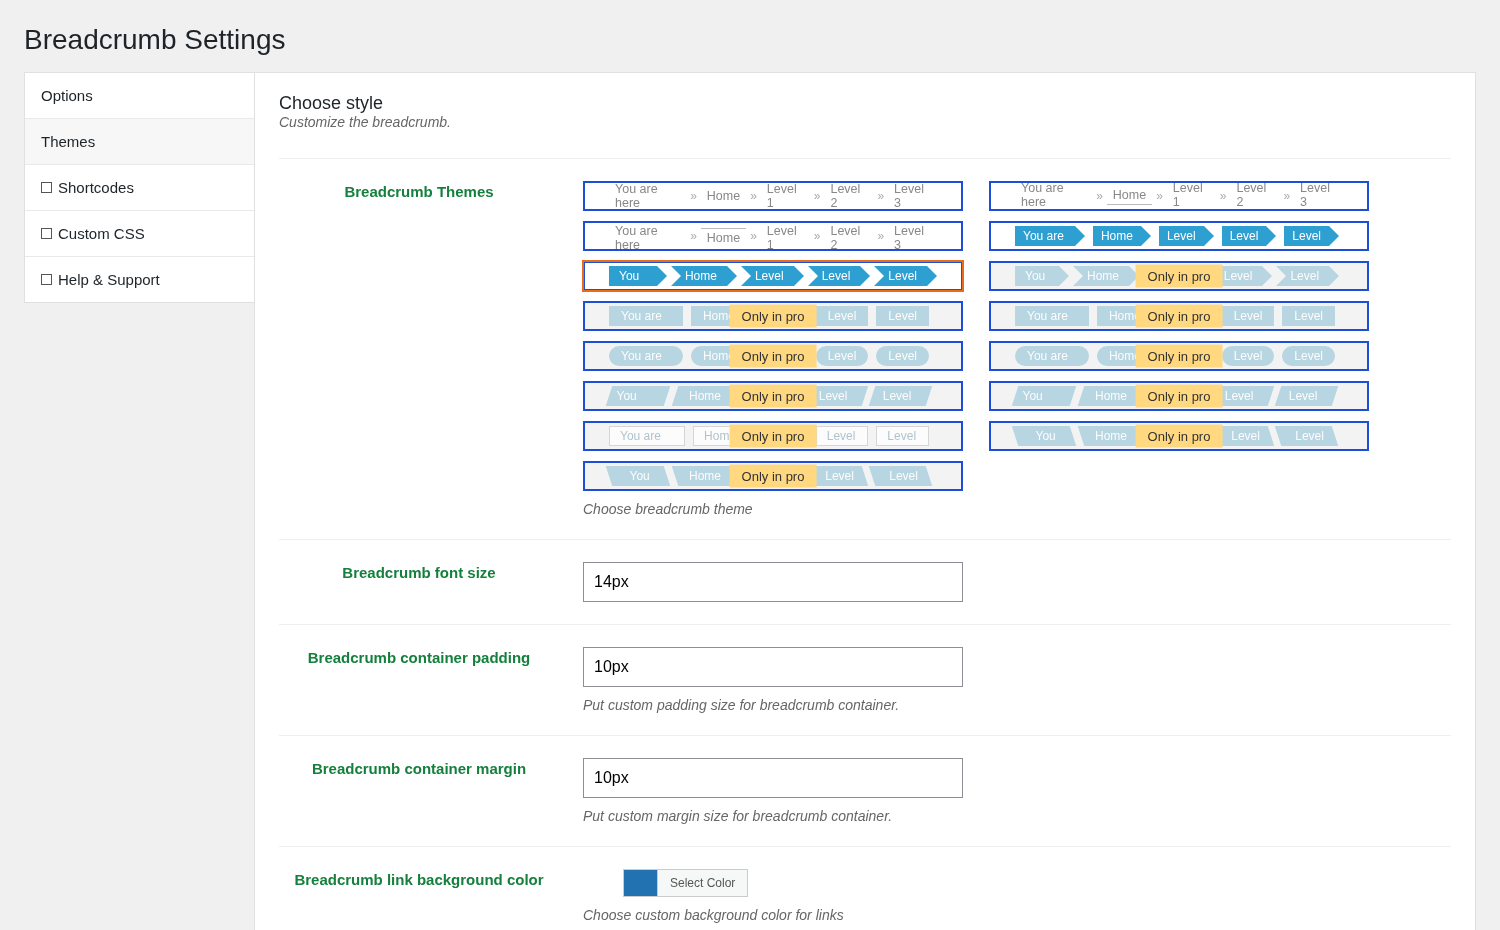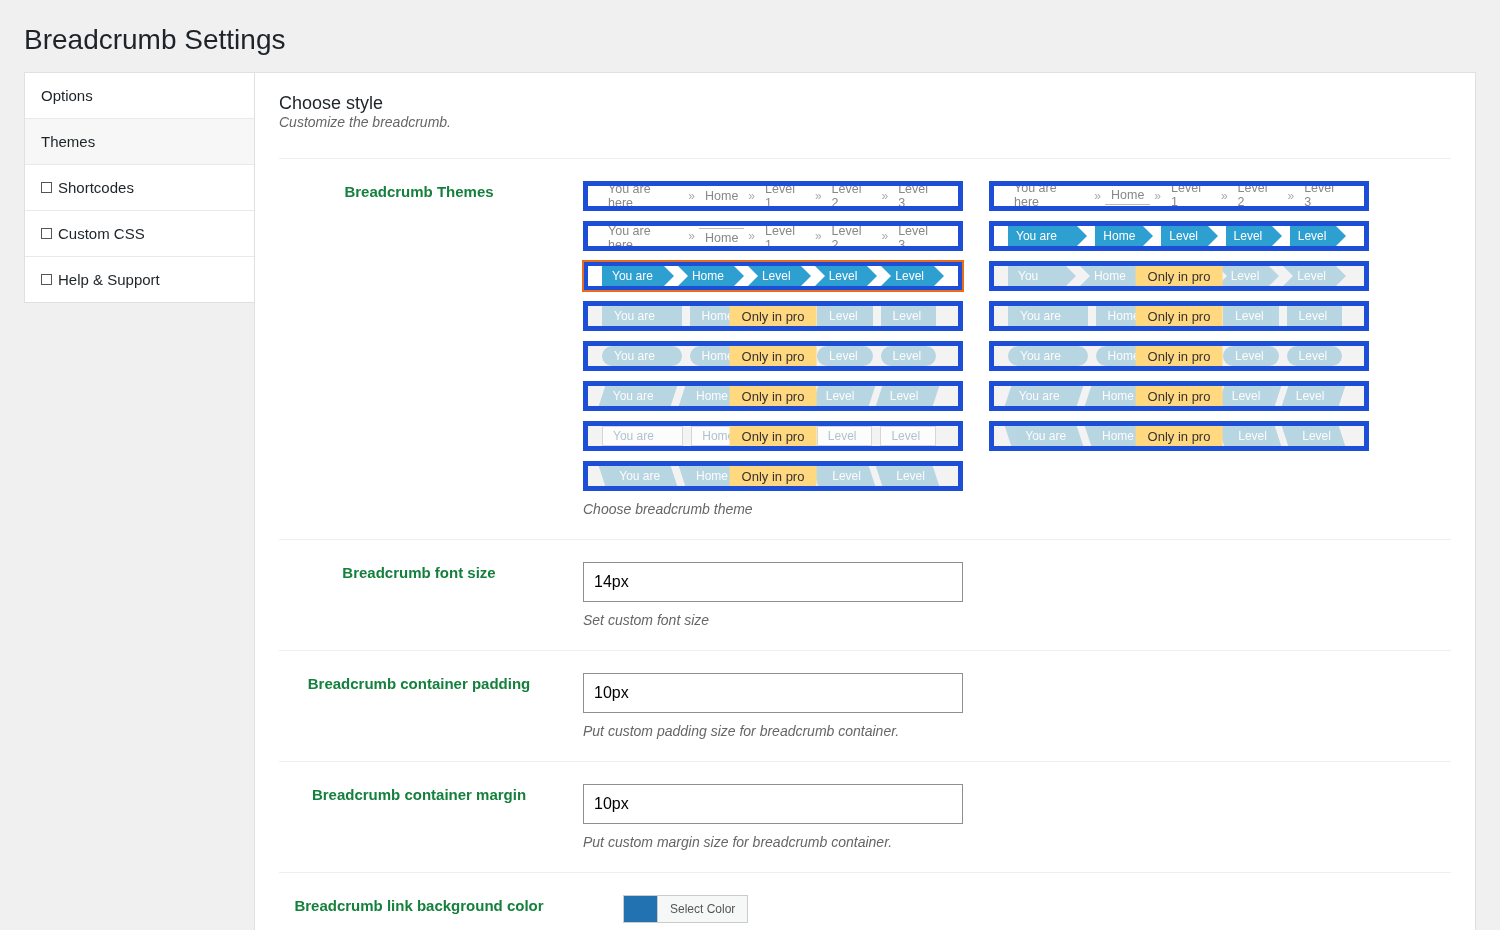--- a/index.html
+++ b/index.html
@@ -28,21 +28,21 @@
   .form-row:first-of-type { border-top:none; padding-top:0; }
   .form-label-col { width: 280px; font-size:15px; font-weight:600; color:#15803d; padding-top:2px;text-align:center; }
   .form-field-col { flex:1; }
 
   .helper { font-style:italic; color:#666; font-size:14px; margin-top:10px; }
 
   input.txt { width: 380px; height: 36px; border:1px solid #8c8f94; padding: 19px 10px; font-size:16px; background:#fff; }
 
   
   .themes-grid { display:grid; grid-template-columns: repeat(2, 380px); gap: 10px 26px; }
-  .theme-card { position:relative; background:#f3f3f3; border:5px solid #1d4ed8; height: 30px; display:flex; align-items:center; padding: 0 14px; gap:4px; overflow:hidden; cursor:pointer; }
+  .theme-card { position:relative; background:#f3f3f3; border:2px solid #1d4ed8; height: 30px; display:flex; align-items:center; padding: 0 24px; gap:4px; overflow:hidden; cursor:pointer; }
   .theme-card.white { background:#fff; }
   .theme-card.selected { outline: 2px solid #e86c1c; outline-offset:-1px; background:#fff; }
 
   
   .crumb-plain { font-size:12.5px; color:#888; padding: 0 6px; }
   .sep { font-size:12px; color:#aaa; }
   .underline { border-bottom:1px solid #bbb; padding-bottom:2px; }
   .topline { border-top:1px solid #bbb; padding-top:2px; }
 
   
@@ -290,21 +290,20 @@
               </div>
             </div>
           <div class="helper">Choose breadcrumb theme</div>
         </div>
       </div>
 
       <div class="form-row">
         <div class="form-label-col">Breadcrumb font size</div>
         <div class="form-field-col">
           <input class="txt" type="text" value="14px" style="">
-          <div class="helper">Set custom font size</div>
         </div>
       </div>
 
       <div class="form-row">
         <div class="form-label-col">Breadcrumb container padding</div>
         <div class="form-field-col">
           <input class="txt" type="text" value="10px" style="">
           <div class="helper">Put custom padding size for breadcrumb container.</div>
         </div>
       </div>

